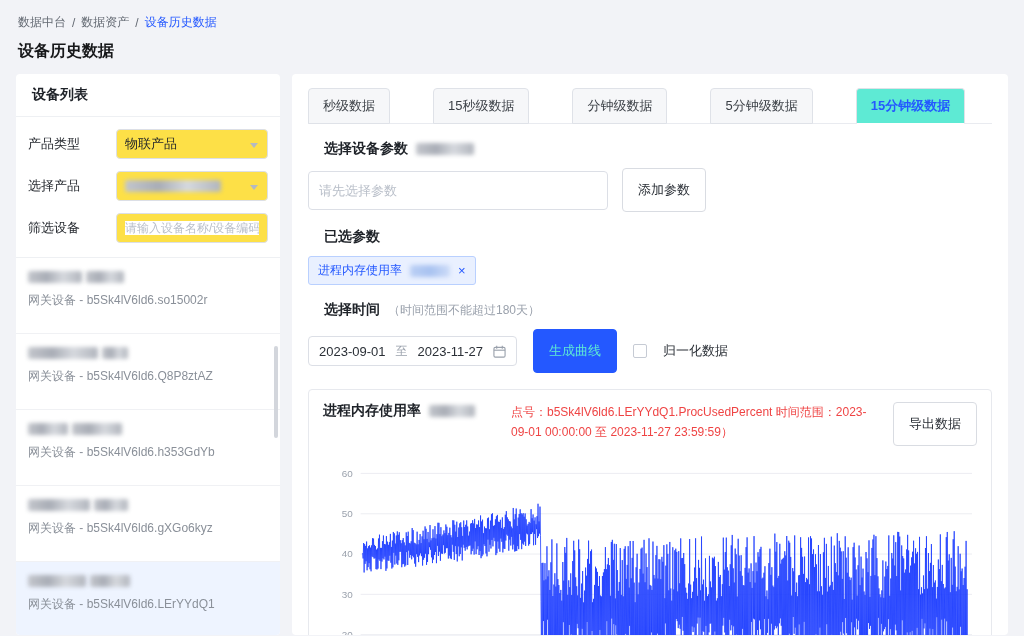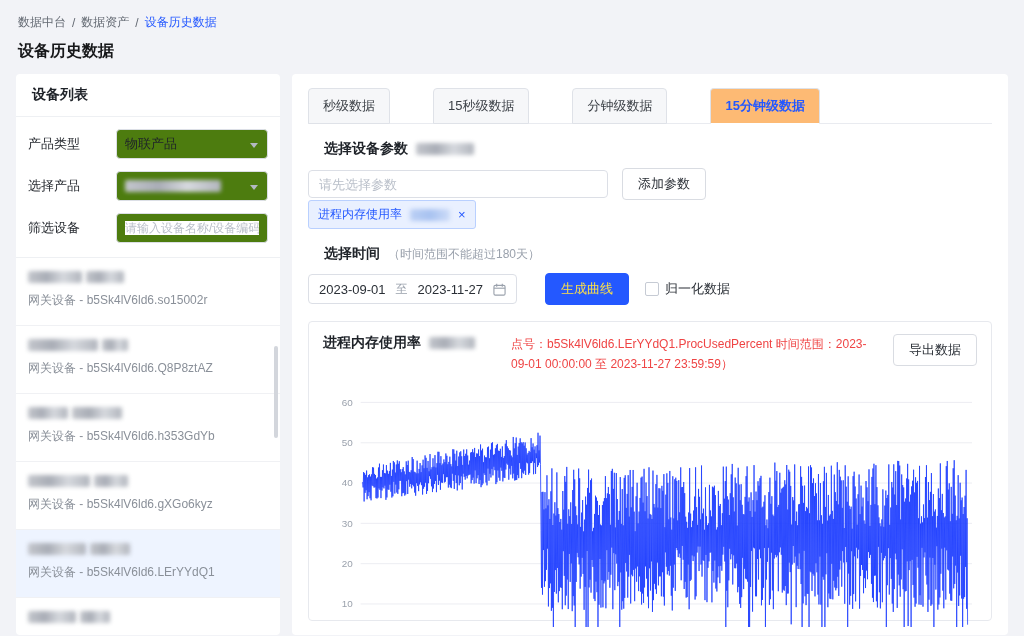--- a/index.html
+++ b/index.html
@@ -14,54 +14,54 @@
 
   .content { display:flex; gap:12px; padding:0 16px; height:561px; }
   .card { background:#fff; border-radius:4px; }
 
   
   .sidebar { width:264px; display:flex; flex-direction:column; overflow:hidden; flex:none; }
   .sidebar-header { padding:12px 16px; font-size:14px; font-weight:bold; border-bottom:1px solid #eef0f3; }
   .sidebar-form { padding:12px 12px 2px; }
   .form-row { display:flex; align-items:center; margin-bottom:12px;gap:28px; }
   .form-label { width:60px; flex:none; font-size:13px; color:#1f2329; }
-  .control { flex:1; height:30px; border:1px solid #dcdfe6; border-radius:4px; display:flex; align-items:center; padding:0 8px; font-size:13px; background:#4d7c0f; position:relative; }
+  .control { flex:1; height:30px; border:1px solid #dcdfe6; border-radius:4px; display:flex; align-items:center; padding:0 8px; font-size:13px; background:#fde047; position:relative; }
   .control input { border:none; outline:none; width:100%; font-size:12px; font-family:inherit; color:#1f2329; }
   .control input::placeholder { color:#b9bfc9; }
   .chevron { position:absolute; right:9px; top:13px; width:0; height:0; border-left:4px solid transparent; border-right:4px solid transparent; border-top:5px solid #b3b9c2; }
   .device-list { flex:1; overflow:hidden; position:relative; border-top:1px solid #eef0f3; }
-  .device-item { padding:9px 12px 16px; border-bottom:1px solid #f0f1f4; cursor:pointer; }
+  .device-item { padding:9px 12px 24px; border-bottom:1px solid #f0f1f4; cursor:pointer; }
   .device-item.selected { background:#eef4ff; }
   .device-code { font-size:12px; color:#8a9099; margin-top:7px; }
   .list-scrollbar { position:absolute; right:2px; top:88px; width:4px; height:92px; background:#d3d6dc; border-radius:2px; }
 
   .blur { display:inline-block; height:12px; border-radius:2px; vertical-align:middle;
           background:linear-gradient(90deg,#c3c6cc,#a9adb6 35%,#d6d9de 65%,#b1b5bd); filter:blur(2px); }
 
   
   .main { flex:1; padding:14px 16px; overflow:hidden; }
   .tabs { display:flex; align-items:flex-end; border-bottom:1px solid #e9ebf0;gap:37px; }
   .tab { margin-right:6px; padding:8px 14px; font-size:13px; color:#3a3f45; background:#f6f7f9;
          border:1px solid #dfe2e8; border-radius:4px 4px 0 0; margin-bottom:-1px; cursor:pointer; white-space:nowrap; }
-  .tab.active { background:#fdba74; color:#2458ff; border-bottom-color:#fff; font-weight:bold; }
+  .tab.active { background:#5eead4; color:#2458ff; border-bottom-color:#fff; font-weight:bold; }
 
   .section-label { font-size:14px; font-weight:bold; margin:16px 16px 10px; display:flex; align-items:center; gap:8px; }
   .param-row { display:flex; gap:14px; align-items:center; }
-  .param-input { width:300px; height:28px; border:1px solid #dcdfe6; border-radius:4px; padding:0 10px; font-size:13px; font-family:inherit; outline:none; }
+  .param-input { width:300px; height:39px; border:1px solid #dcdfe6; border-radius:4px; padding:0 10px; font-size:13px; font-family:inherit; outline:none; }
   .param-input::placeholder { color:#b9bfc9; }
-  .btn { height:32px; padding:0 15px; border:1px solid #d9dce2; background:#fff; border-radius:4px; font-size:13px; color:#2a2f36; cursor:pointer; font-family:inherit; }
-  .btn-primary { background:#2458ff; border-color:#2458ff; color:#fde047;margin-left:12px; }
+  .btn { height:44px; padding:0 15px; border:1px solid #d9dce2; background:#fff; border-radius:4px; font-size:13px; color:#2a2f36; cursor:pointer; font-family:inherit; }
+  .btn-primary { background:#2458ff; border-color:#2458ff; color:#5eead4; }
   .tag { display:inline-flex; align-items:center; gap:8px; background:#e9f0ff; border:1px solid #b9d0ff; color:#2458ff; font-size:12px; padding:5px 9px; border-radius:3px; }
   .tag-close { cursor:pointer; font-size:13px; line-height:1; }
 
   .time-note { font-size:12px; color:#9aa1ac; font-weight:normal; }
   .time-row { display:flex; align-items:center; gap:16px; }
   .date-range { display:flex; align-items:center; gap:10px; border:1px solid #dcdfe6; border-radius:4px; height:30px; padding:0 10px; font-size:13px; color:#2a2f36; cursor:pointer; }
   .date-sep { color:#9aa1ac; font-size:12px; }
-  .checkbox-wrap { display:flex; align-items:center; gap:6px; font-size:13px; color:#2a2f36; cursor:pointer; }
+  .checkbox-wrap { display:flex; align-items:center; gap:16px; font-size:13px; color:#2a2f36; cursor:pointer; }
   .checkbox { width:14px; height:14px; border:1px solid #c6cbd4; border-radius:2px; background:#fff; }
 
   .chart-card { margin-top:16px; border:1px solid #e7e9ee; border-radius:4px; padding:12px 14px; height:300px; }
   .chart-header { display:flex; align-items:flex-start; gap:10px; }
   .chart-title { font-size:14px; font-weight:bold; white-space:nowrap; display:flex; align-items:center; gap:8px; }
   .chart-subtitle { flex:1; font-size:12px; color:#ef4444; line-height:1.7; padding:0 4px 0 26px; }
   .chart-body { margin-top:14px; }
   .chart-body svg { display:block; width:100%; height:238px; }
 </style>
 </head>
@@ -135,33 +135,35 @@
         <div class="list-scrollbar"></div>
       </div>
     </aside>
 
     <main class="main card">
 
       <div class="tabs">
         <div class="tab">秒级数据</div>
         <div class="tab">15秒级数据</div>
         <div class="tab">分钟级数据</div>
+        <div class="tab">5分钟级数据</div>
         <div class="tab active">15分钟级数据</div>
       </div>
 
       <div class="section-label">
         <span>选择设备参数</span>
         <span class="blur" style="width:58px;"></span>
       </div>
 
       <div class="param-row">
         <input class="param-input" placeholder="请先选择参数" style="">
         <button class="btn">添加参数</button>
       </div>
 
+      <div class="section-label">已选参数</div>
 
       <div>
         <span class="tag">
           <span>进程内存使用率</span>
           <span class="blur" style="width:40px; background:linear-gradient(90deg,#bcd0f5,#a8c2f0 50%,#cddcf8);"></span>
           <span class="tag-close">×</span>
         </span>
       </div>
 
       <div class="section-label">

